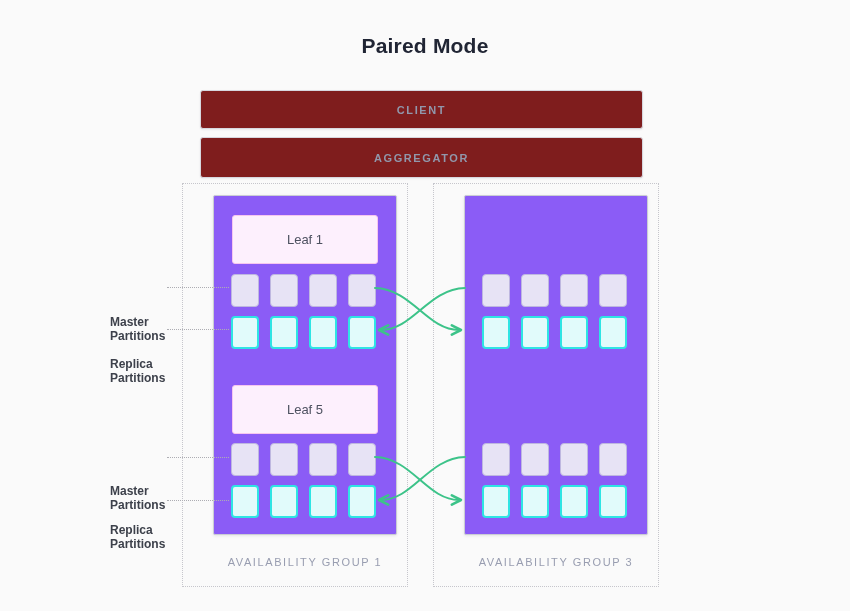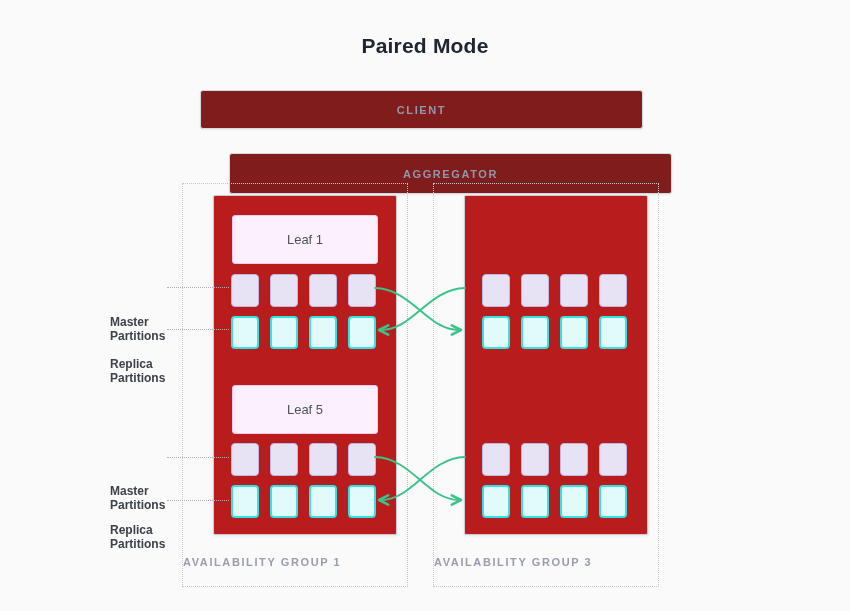--- a/index.html
+++ b/index.html
@@ -12,34 +12,34 @@
     font-size:21px;font-weight:700;color:#202534;letter-spacing:.2px;margin:0;
   }
   .node{
     position:absolute;left:200px;width:441px;background:#7f1d1d;
     border:1px solid #d7d7de;border-radius:3px;
     box-shadow:0 1px 2px rgba(40,40,60,.08);
     display:flex;align-items:center;justify-content:center;
     font-size:11px;font-weight:700;letter-spacing:1.6px;color:#9197ab;
   }
   .node.client{top:90px;height:37px;}
-  .node.aggregator{top:153px;height:39px;margin-left:29px;}
+  .node.aggregator{top:137px;height:39px;}
   .group{
     position:absolute;top:183px;width:226px;height:404px;
     border:1px dotted #c6c6cc;box-sizing:border-box;
   }
   .group.g1{left:182px;}
   .group.g2{left:433px;}
   .group-label{
-    position:absolute;bottom:18px;left:0;width:100%;
-    font-size:11px;font-weight:700;letter-spacing:1.6px;color:#989db0;
+    position:absolute;bottom:18px;left:10px;width:100%;text-align:center;
+    font-size:11px;font-weight:400;letter-spacing:1.6px;color:#989db0;
   }
   .card{
     position:absolute;top:11px;left:30px;width:184px;height:340px;
-    background:#b91c1c;border:1px solid #cacdd4;border-radius:2px;
+    background:#8b5cf6;border:1px solid #cacdd4;border-radius:2px;
     box-shadow:0 1px 3px rgba(40,40,60,.10);box-sizing:border-box;
   }
   .leaf{
     position:absolute;left:18px;width:146px;height:49px;box-sizing:border-box;
     background:#fdf0fd;border:1px solid #f6c6ef;border-radius:3px;
     display:flex;align-items:center;justify-content:center;
     font-size:13px;color:#4d5160;
   }
   .leaf.upper{top:19px;}
   .leaf.lower{top:189px;}

